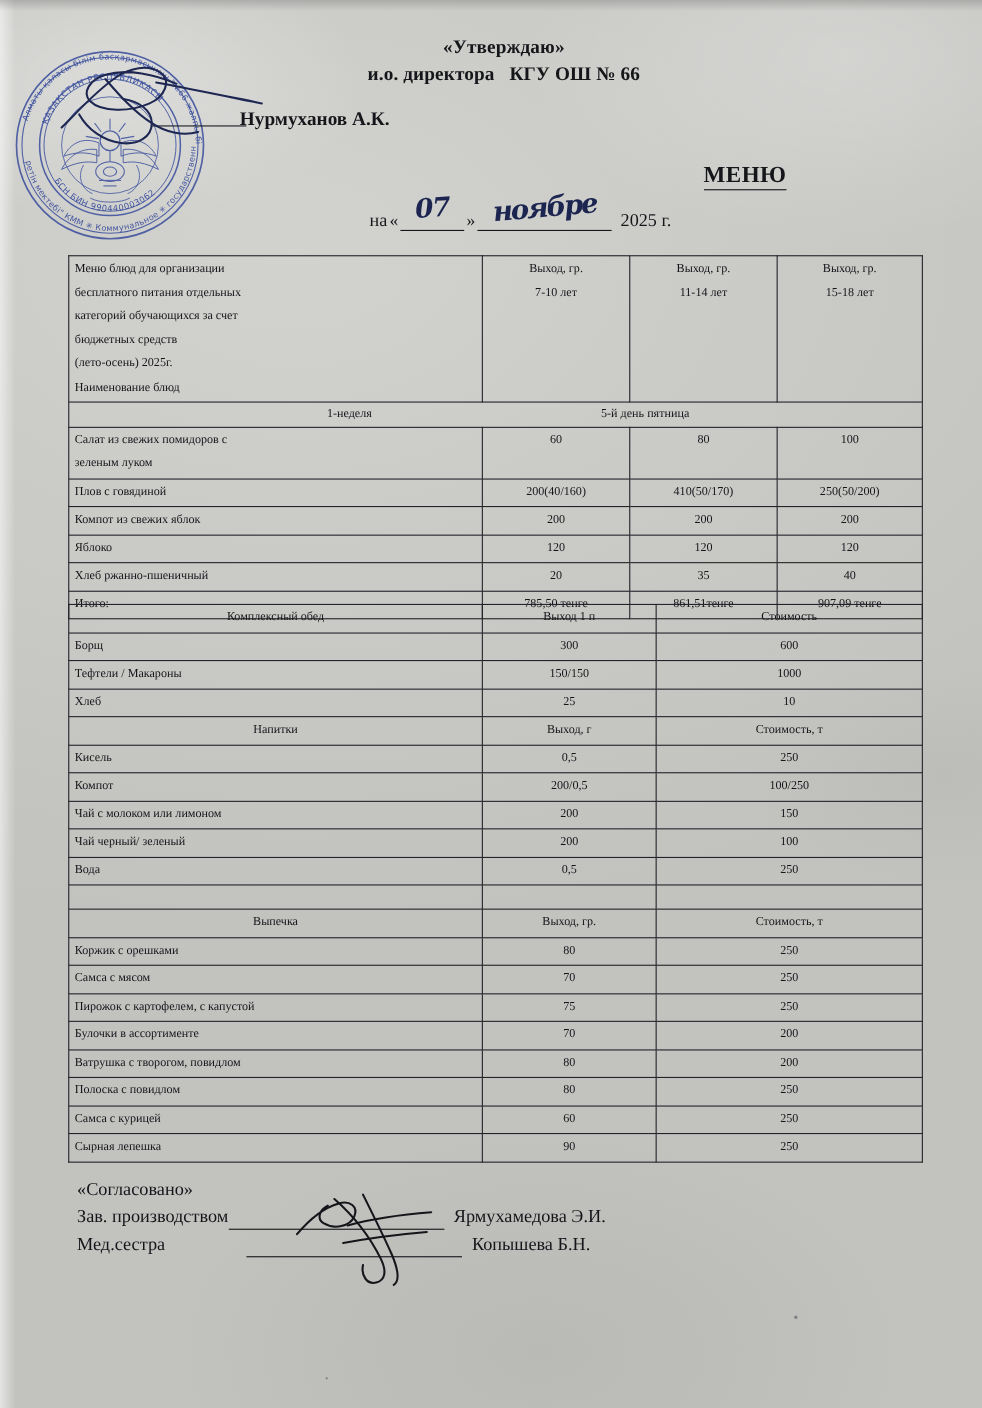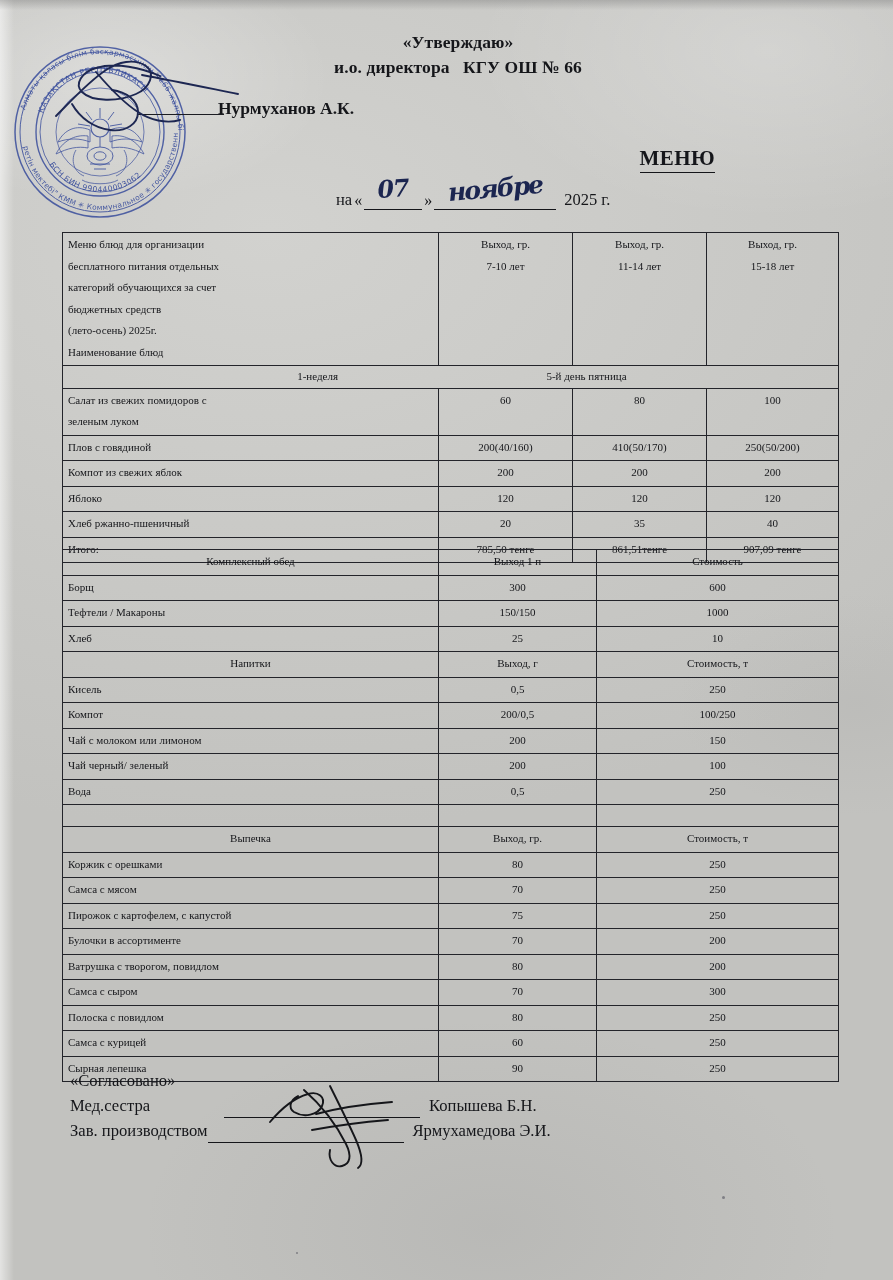--- a/index.html
+++ b/index.html
@@ -437,25 +437,20 @@
         <td>Булочки в ассортименте</td>
         <td class="ctr">70</td>
         <td class="ctr">200</td>
       </tr>
       <tr>
         <td>Ватрушка с творогом, повидлом</td>
         <td class="ctr">80</td>
         <td class="ctr">200</td>
       </tr>
       <tr>
-        <td>Самса с сыром</td>
-        <td class="ctr">70</td>
-        <td class="ctr">300</td>
-      </tr>
-      <tr>
         <td>Полоска с повидлом</td>
         <td class="ctr">80</td>
         <td class="ctr">250</td>
       </tr>
       <tr>
         <td>Самса с курицей</td>
         <td class="ctr">60</td>
         <td class="ctr">250</td>
       </tr>
       <tr>
@@ -464,28 +459,28 @@
         <td class="ctr">250</td>
       </tr>
     </tbody>
   </table>
 
   <div class="footer">
     <div class="row">
       <span class="lbl">«Согласовано»</span>
     </div>
     <div class="row">
+      <span class="lbl">Зав. производством</span>
+      <span class="f-line"></span>
+      <span class="f-name">Ярмухамедова Э.И.</span>
+    </div>
+    <div class="row">
       <span class="lbl" style="width:154px;">Мед.сестра</span>
       <span class="f-line w2"></span>
       <span class="f-name">Копышева Б.Н.</span>
-    </div>
-    <div class="row">
-      <span class="lbl">Зав. производством</span>
-      <span class="f-line"></span>
-      <span class="f-name">Ярмухамедова Э.И.</span>
     </div>
     <div class="foot-sign">
       <svg width="190" height="92" viewBox="0 0 190 92">
         <g fill="none" stroke="#15161a" stroke-width="1.9" stroke-linecap="round">
           <path d="M10,44 C20,32 34,20 48,16 C58,13 66,19 62,28 C58,37 44,40 34,34 C28,30 30,22 38,18"></path>
           <path d="M44,12 C60,26 76,46 86,66 C92,78 90,86 82,88 C74,90 68,82 70,72"></path>
           <path d="M70,8 C78,24 88,44 96,62 C102,76 104,86 98,90"></path>
           <path d="M56,36 C78,30 106,26 132,24"></path>
           <path d="M52,52 C74,48 104,44 128,42"></path>
         </g>

